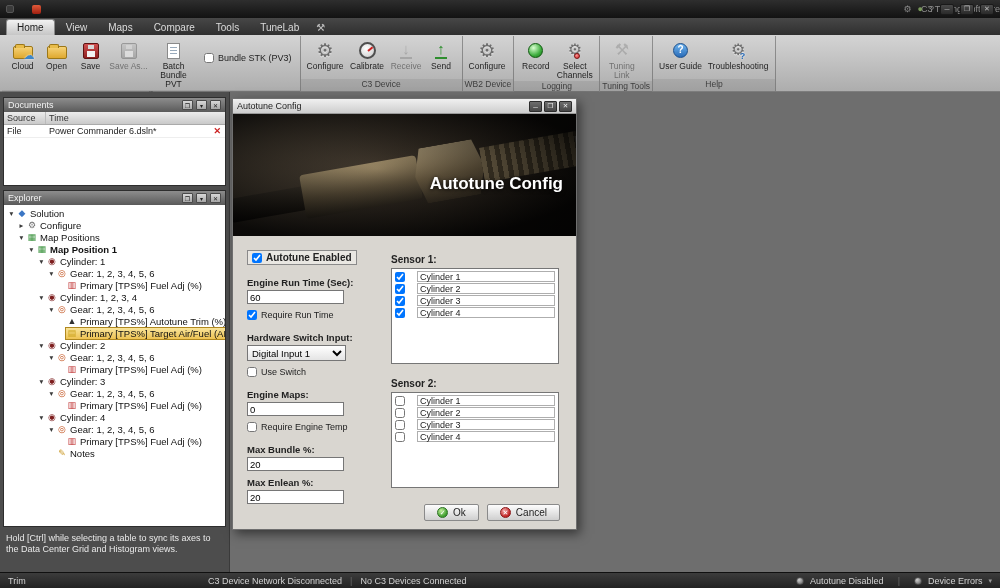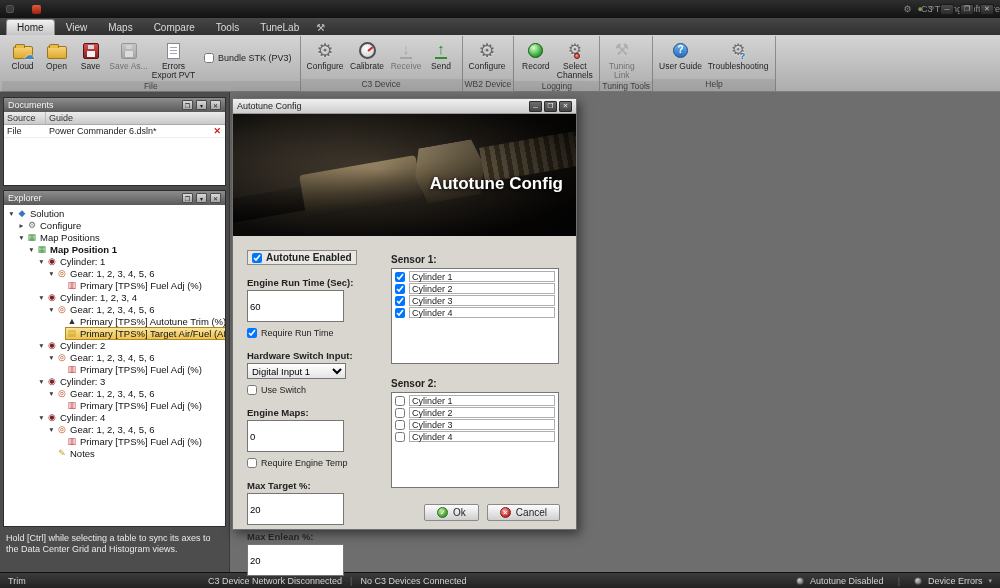--- a/index.html
+++ b/index.html
@@ -94,28 +94,28 @@
   .s-tip { left:360px; top:22px; width:34px; height:25px; border-radius:0 12px 12px 0; background:linear-gradient(#a09a8e,#4f4a44); }
   .hero-vignette { position:absolute; inset:0; background:radial-gradient(ellipse at 42% 45%, rgba(140,120,90,.18), rgba(0,0,0,.82) 78%); }
   .hero-title { position:absolute; right:13px; top:60px; font-size:17px; font-weight:bold; color:#fff; text-shadow:0 1px 4px #000; }
   .hero-sub { position:absolute; right:13px; top:83px; font-size:13px; color:#a79d90; text-shadow:0 1px 3px #000; }
   .dlg-body { position:relative; height:295px; }
   .colL { position:absolute; left:14px; top:0; width:130px; }
   .colR { position:absolute; left:158px; top:0; width:168px; }
   .autotune-box { margin-top:14px; display:inline-flex; align-items:center; gap:4px; border:1px solid #8a8a8a; background:#e9e7e2; padding:1px 4px; font-weight:bold; font-size:10px; white-space:nowrap; }
   .autotune-box input { width:10px; height:10px; }
   .fld-label { font-weight:bold; font-size:9.5px; margin-top:12px; margin-bottom:2px; white-space:nowrap; }
-  .fld-input { width:97px; height:32px; border:1px solid #767676; background:#fff; font-size:9.5px; padding:0 2px; font-family:"Liberation Sans",sans-serif; }
+  .fld-input { width:97px; height:14px; border:1px solid #767676; background:#fff; font-size:9.5px; padding:0 2px; font-family:"Liberation Sans",sans-serif; }
   .cbrow { display:flex; align-items:center; gap:4px; font-size:9px; margin-top:6px; white-space:nowrap; }
   .cbrow input { width:10px; height:10px; }
   .fld-select { width:99px; height:16px; font-size:9.5px; border:1px solid #767676; background:linear-gradient(#fff,#e4e4e4); font-family:"Liberation Sans",sans-serif; }
   .sensor-label { font-weight:bold; font-size:10px; margin-top:18px; margin-bottom:3px; }
   .sensor-label.second { margin-top:14px; }
   .sensor-list { border:1px solid #767676; background:#fff; height:96px; padding:2px 3px; overflow:hidden; }
-  .sensor-item { display:flex; align-items:center; gap:4px; margin-bottom:1px; }
+  .sensor-item { display:flex; align-items:center; gap:12px; margin-bottom:1px; }
   .sensor-item input { width:10px; height:10px; flex:none; }
   .sensor-item-label { flex:1; border:1px solid #aeaeae; font-size:9px; height:11px; line-height:10px; padding:0 2px; }
   .dlg-buttons { position:absolute; right:16px; bottom:10px; display:flex; gap:8px; }
   .dlg-btn { display:flex; align-items:center; gap:5px; height:17px; padding:0 12px; font-size:10px; background:linear-gradient(#fdfdfd,#cfcfcf); border:1px solid #8a8a8a; border-radius:2px; color:#1d1d1d; }
   .btn-ico { width:11px; height:11px; border-radius:50%; color:#fff; font-size:7px; display:flex; align-items:center; justify-content:center; flex:none; }
   .ok-ico { background:radial-gradient(circle at 35% 30%, #c2ef9a, #3f9e2f 70%); border:1px solid #2a7020; }
   .cancel-ico { background:radial-gradient(circle at 35% 30%, #f2a8a8, #c22424 70%); border:1px solid #8a1616; }
 
   
   .statusbar { height:16px; background:linear-gradient(#3c3c3c,#222); border-top:1px solid #101010; display:flex; align-items:center; color:#d2d2d2; font-size:9px; padding:0 8px; }
@@ -180,21 +180,21 @@
       <div class="rbtn w40 disabled">
         <span class="ric">
             <span class="floppy grey"></span>
           </span>
         <span class="rlabel">Save As...</span>
       </div>
       <div class="rbtn w46">
         <span class="ric">
             <span class="page"></span>
           </span>
-        <span class="rlabel">Errors Export PVT</span>
+        <span class="rlabel">Batch Bundle PVT</span>
       </div>
       <label class="bundle">
         <input type="checkbox" style="">
         <span>Bundle STK (PV3)</span>
       </label>
     </div>
     <div class="rgroup-label">File</div>
   </div>
 
   <div class="rgroup">
@@ -296,21 +296,21 @@
 
     <div class="panel" style="height:89px;">
       <div class="panel-header">
         <span class="panel-title">Documents</span>
         <span class="panel-btn">❐</span>
         <span class="panel-btn">▾</span>
         <span class="panel-btn">✕</span>
       </div>
       <div class="doc-cols">
         <span class="doc-col-source">Source</span>
-        <span class="doc-col-name">Guide</span>
+        <span class="doc-col-name">Time</span>
       </div>
       <div class="doc-row">
         <span class="doc-cell-source">File</span>
         <span class="doc-cell-name">Power Commander 6.dsln*</span>
         <span class="doc-close">✕</span>
       </div>
       <div style="flex:1;background:#fff;"></div>
     </div>
 
     <div class="panel" style="height:337px;">
@@ -517,21 +517,21 @@
           <span>Use Switch</span>
         </label>
 
         <div class="fld-label">Engine Maps:</div>
         <input class="fld-input" type="text" value="0" style="">
         <label class="cbrow">
           <input type="checkbox" style="">
           <span>Require Engine Temp</span>
         </label>
 
-        <div class="fld-label">Max Target %:</div>
+        <div class="fld-label">Max Bundle %:</div>
         <input class="fld-input" type="text" value="20" style="">
         <div class="fld-label" style="margin-top:6px;">Max Enlean %:</div>
         <input class="fld-input" type="text" value="20" style="">
       </div>
 
       <div class="colR">
         <div class="sensor-label">Sensor 1:</div>
         <div class="sensor-list" id="sensor1-list">
             <div class="sensor-item">
               <input type="checkbox" checked="" style="">

